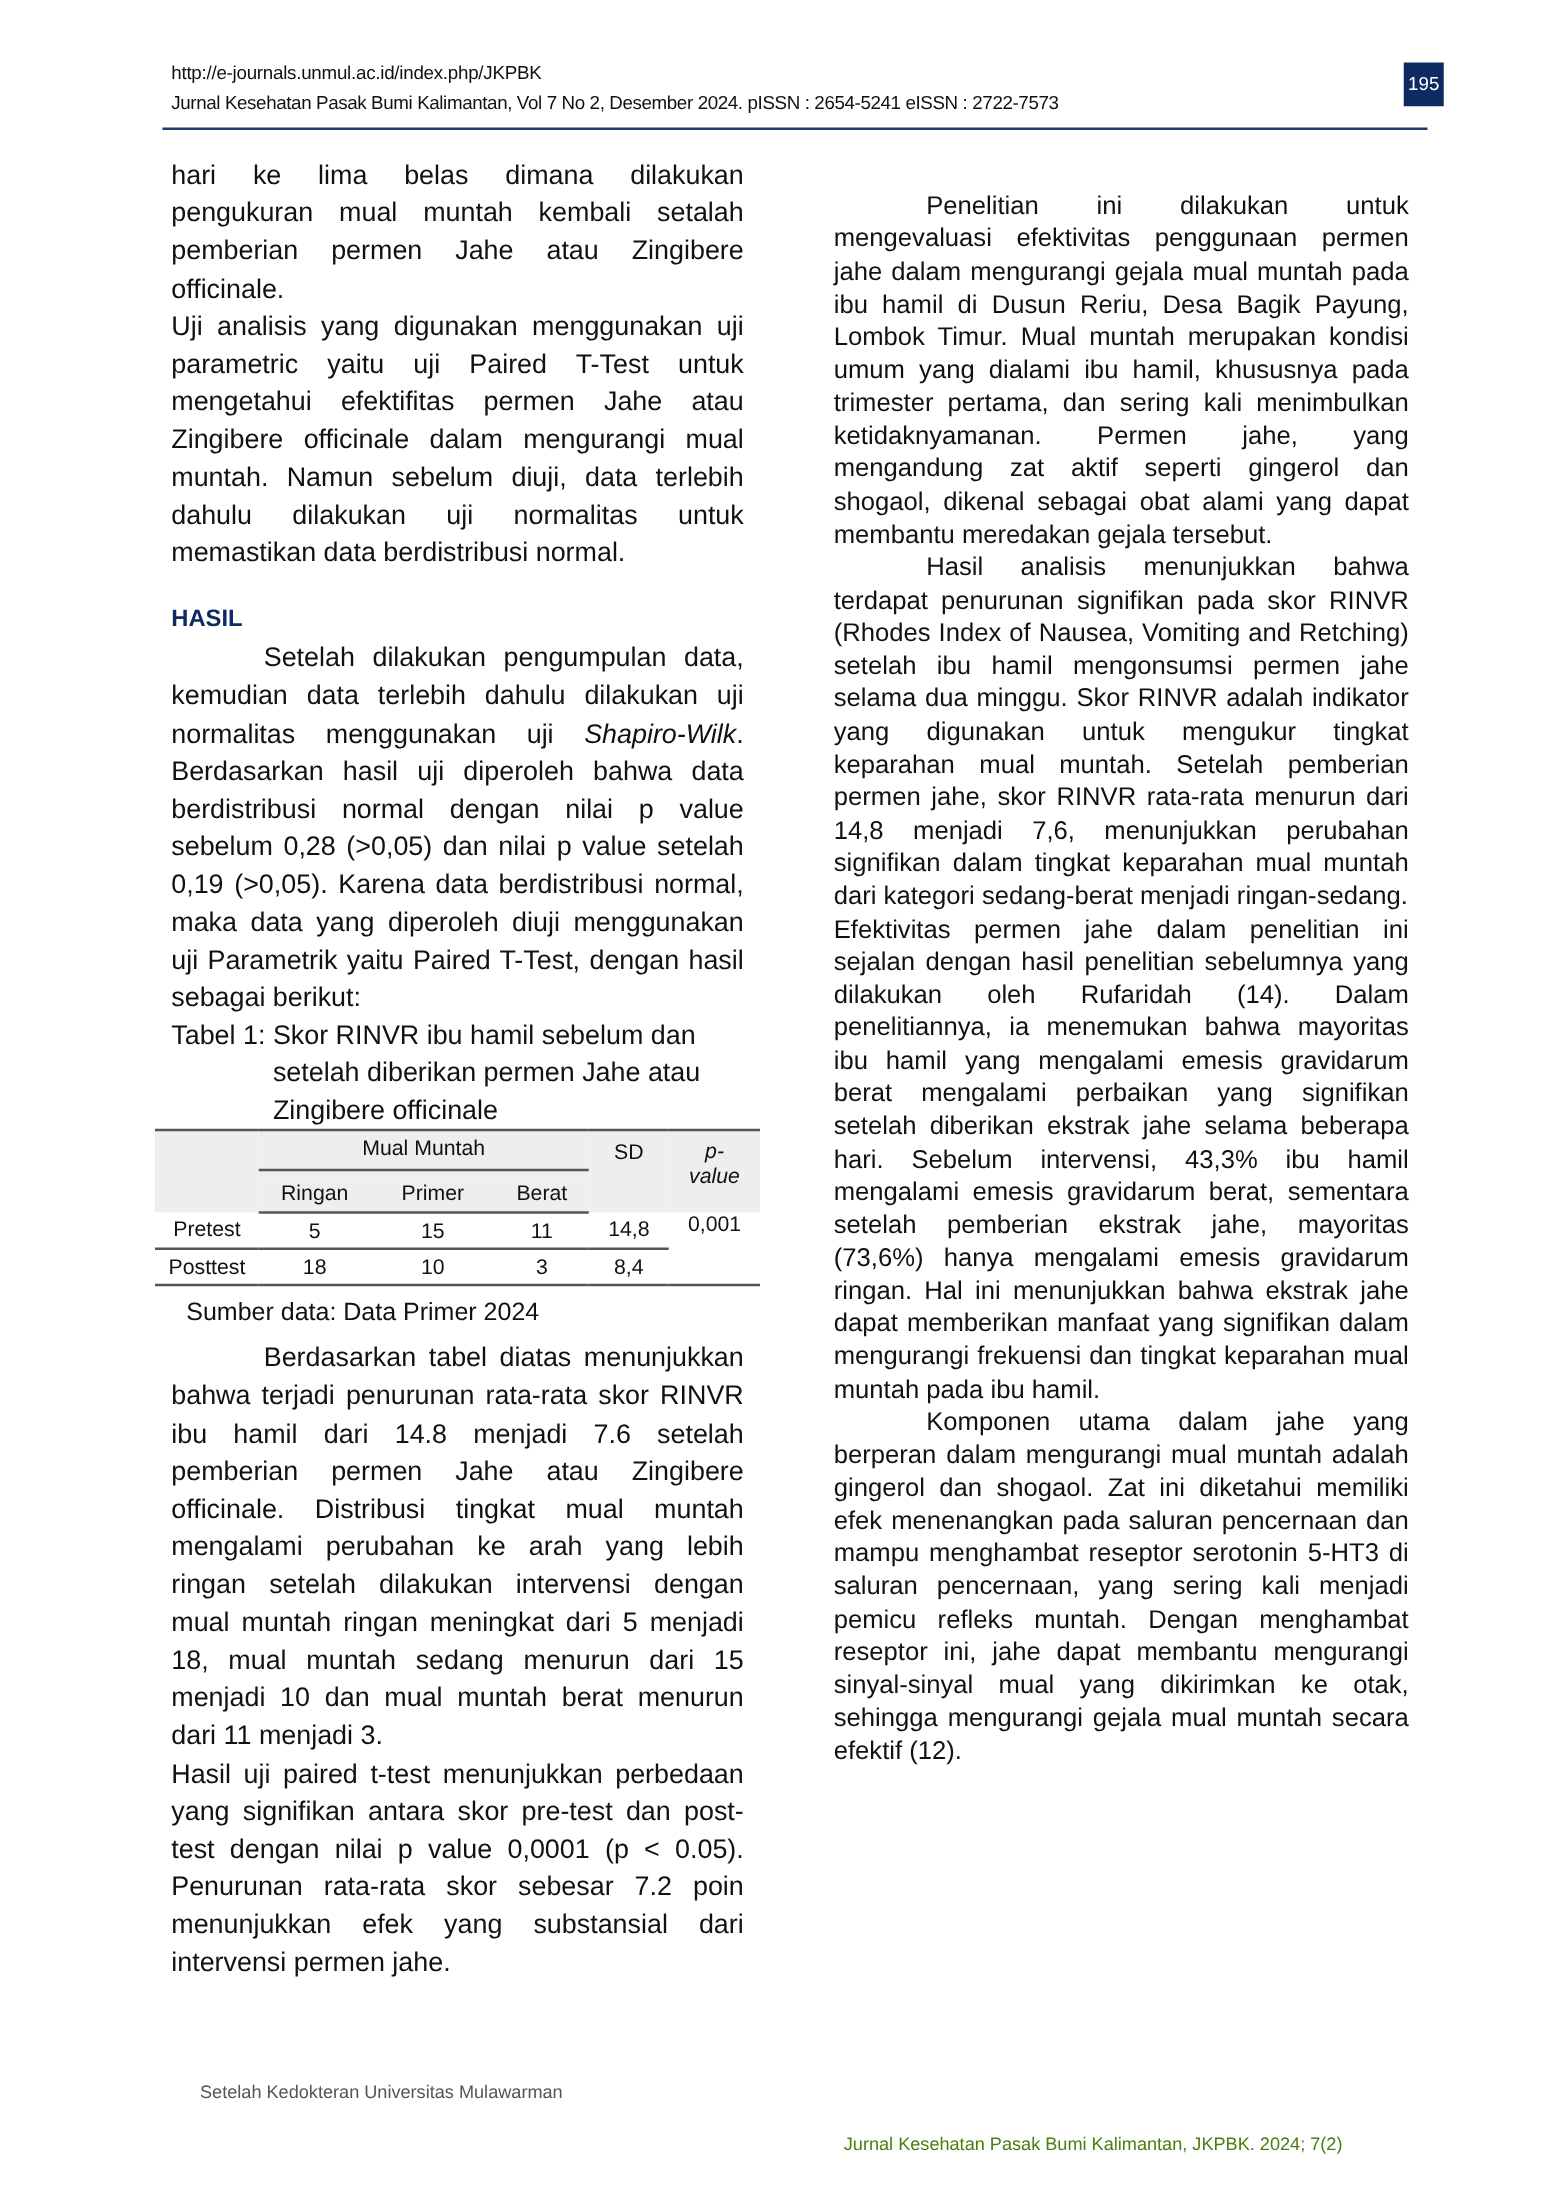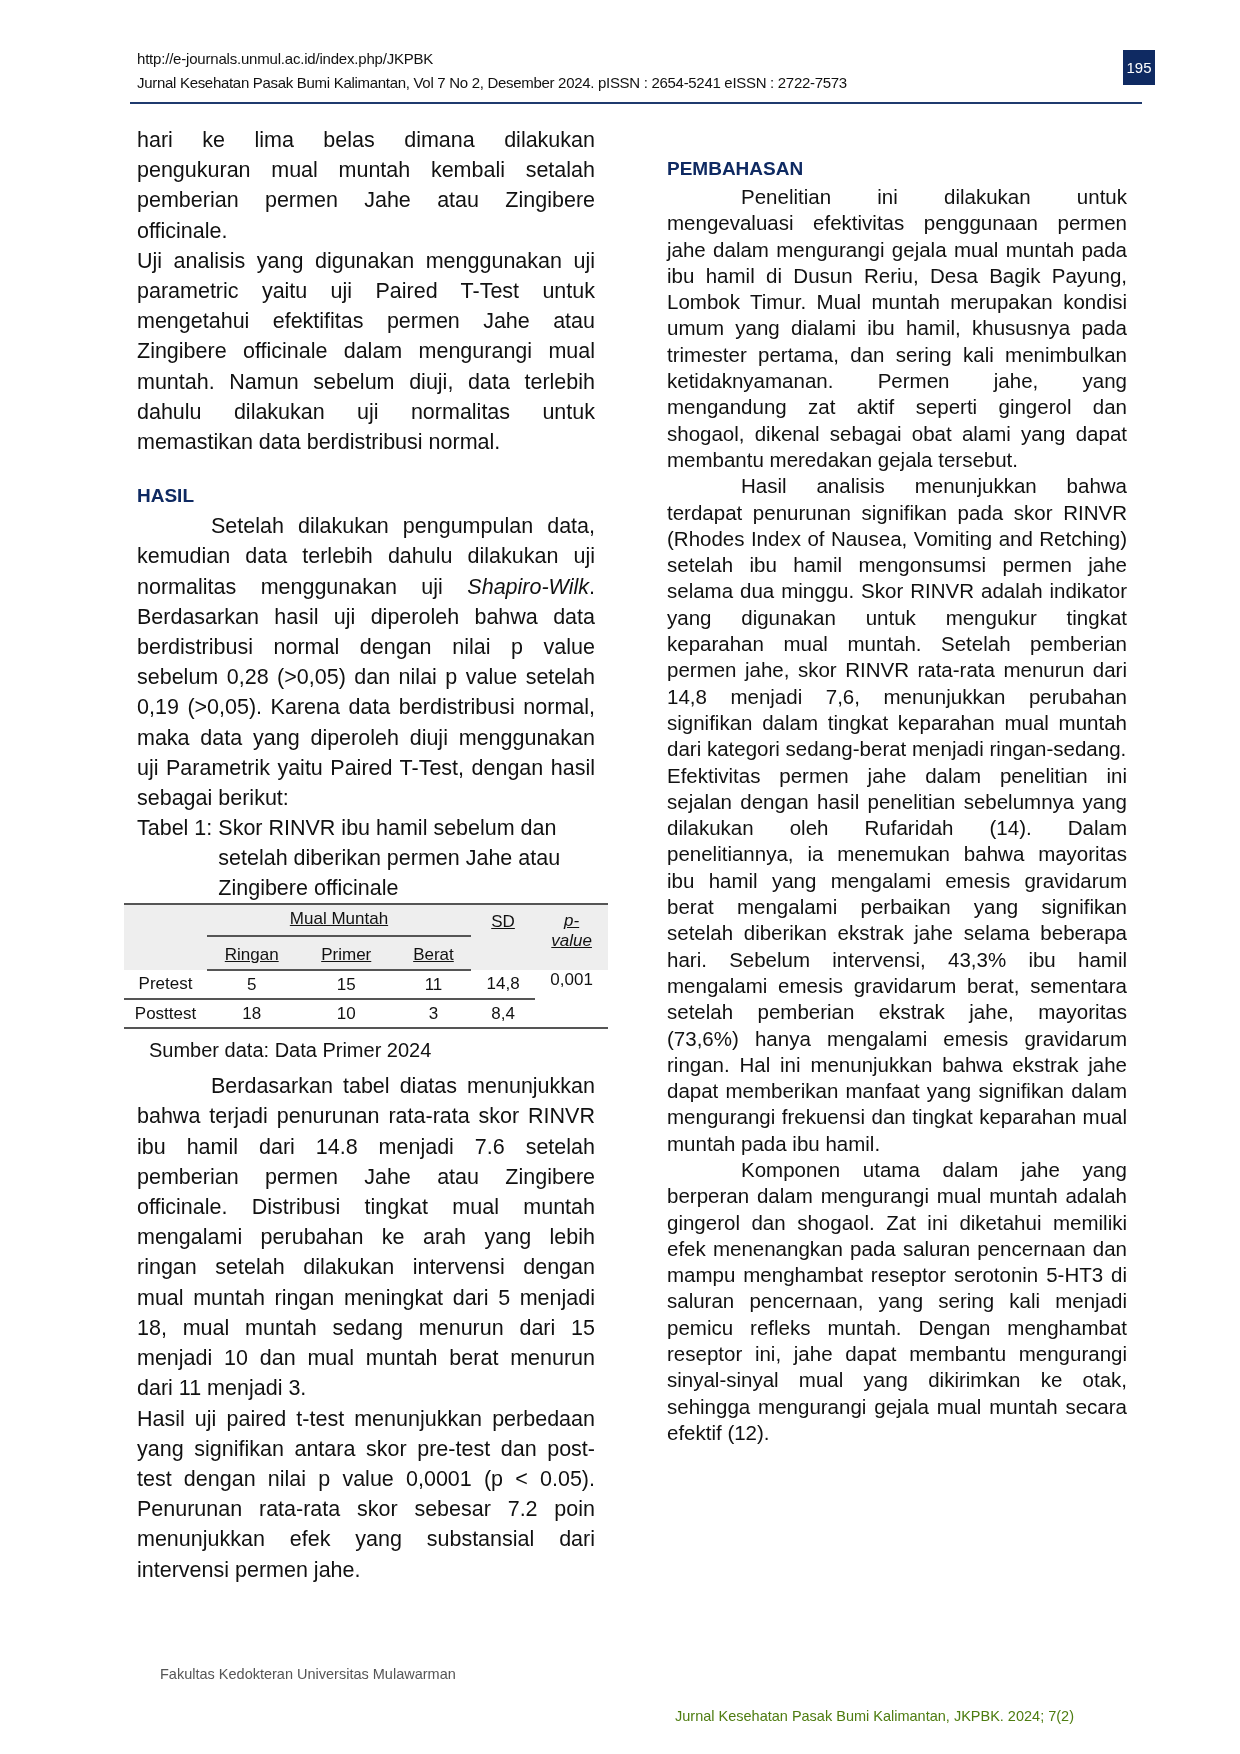--- a/index.html
+++ b/index.html
@@ -20,21 +20,21 @@
   .col-left .section-head { font-size: 19px; margin-top: 24px; line-height: 30px; }
   .col-right .section-head { font-size: 19px; line-height: 30px; margin-top: 2px; }
   em { font-style: italic; }
 
   .caption { display: flex; margin: 0; font-size: 21.5px; line-height: 30px; }
   .caption-label { white-space: nowrap; padding-right: 6px; }
   .caption-text { flex: 1; }
 
   table.data { width: 484px; margin-left: -13px; border-collapse: collapse; font-size: 17px; line-height: 20px; }
   table.data thead tr { background: #eeeeee; }
-  table.data th { font-weight: normal; text-align: center; padding: 0; text-decoration: underline; }
+  table.data th { font-weight: normal; text-align: center; padding: 0; }
   table.data td { text-align: center; padding: 0; height: 27px; }
   .top-rule th { border-top: 2px solid #555; }
   .hdr1 th { height: 36px; vertical-align: middle; }
   .hdr2 th { height: 28px; border-bottom: 2px solid #555; }
   .span-mm { border-bottom: 2px solid #555; }
   .pretest td.rowsep { border-bottom: 2px solid #555; }
   .posttest td { border-bottom: 2px solid #555; }
   .italic { font-style: italic; }
   .source { font-size: 20px; line-height: 18px; margin: 12px; }
 
@@ -98,21 +98,20 @@
       </tr>
     </tbody>
   </table>
   <p class="source">Sumber data: Data Primer 2024</p>
 
   <p class="p indent">Berdasarkan tabel diatas menunjukkan bahwa  terjadi penurunan rata-rata skor RINVR ibu hamil dari 14.8 menjadi 7.6 setelah pemberian permen Jahe atau Zingibere officinale. Distribusi tingkat mual muntah mengalami perubahan ke arah yang lebih ringan setelah dilakukan  intervensi dengan mual muntah ringan meningkat dari 5 menjadi 18, mual muntah sedang menurun dari 15 menjadi 10 dan mual muntah berat menurun dari 11 menjadi 3.</p>
   <p class="p">Hasil uji paired t-test menunjukkan perbedaan yang signifikan antara skor pre-test dan post-test dengan nilai p value 0,0001 (p &lt; 0.05). Penurunan rata-rata skor sebesar 7.2 poin menunjukkan efek yang substansial dari intervensi permen jahe.</p>
 </div>
 
 <div class="col col-right">
-  <h2 class="section-head">PEMBAHASAN</h2>
   <p class="p indent">Penelitian ini dilakukan untuk mengevaluasi efektivitas penggunaan permen jahe dalam mengurangi gejala mual muntah pada ibu hamil di Dusun Reriu, Desa Bagik Payung, Lombok Timur. Mual muntah merupakan kondisi umum yang dialami ibu hamil, khususnya pada trimester pertama, dan sering kali menimbulkan ketidaknyamanan. Permen jahe, yang mengandung zat aktif seperti gingerol dan shogaol, dikenal sebagai obat alami yang dapat membantu meredakan gejala tersebut.</p>
   <p class="p indent">Hasil analisis menunjukkan bahwa terdapat penurunan signifikan pada skor RINVR (Rhodes Index of Nausea, Vomiting and Retching) setelah ibu hamil mengonsumsi permen jahe selama dua minggu. Skor RINVR adalah indikator yang digunakan untuk mengukur tingkat keparahan mual muntah. Setelah pemberian permen jahe, skor RINVR rata-rata menurun dari 14,8 menjadi 7,6, menunjukkan perubahan signifikan dalam tingkat keparahan mual muntah dari kategori sedang-berat menjadi ringan-sedang.</p>
   <p class="p">Efektivitas permen jahe dalam penelitian ini sejalan dengan hasil penelitian sebelumnya yang dilakukan oleh Rufaridah (14). Dalam penelitiannya, ia menemukan bahwa mayoritas ibu hamil yang mengalami emesis gravidarum berat mengalami perbaikan yang signifikan setelah diberikan ekstrak jahe selama beberapa hari. Sebelum intervensi, 43,3% ibu hamil mengalami emesis gravidarum berat, sementara setelah pemberian ekstrak jahe, mayoritas (73,6%) hanya mengalami emesis gravidarum ringan. Hal ini menunjukkan bahwa ekstrak jahe dapat memberikan manfaat yang signifikan dalam mengurangi frekuensi dan tingkat keparahan mual muntah pada ibu hamil.</p>
   <p class="p indent">Komponen utama dalam jahe yang berperan dalam mengurangi mual muntah adalah gingerol dan shogaol. Zat ini diketahui memiliki efek menenangkan pada saluran pencernaan dan mampu menghambat reseptor serotonin 5-HT3 di saluran pencernaan, yang sering kali menjadi pemicu refleks muntah. Dengan menghambat reseptor ini, jahe dapat membantu mengurangi sinyal-sinyal mual yang dikirimkan ke otak, sehingga mengurangi gejala mual muntah secara efektif (12).</p>
 </div>
 
-<div class="footer-left">Fakultas Kedokteran Universitas Mulawarman</div>
+<div class="footer-left">Setelah Kedokteran Universitas Mulawarman</div>
 <div class="footer-right">Jurnal Kesehatan Pasak Bumi Kalimantan, JKPBK. 2024; 7(2)</div>
 
 </body></html>

